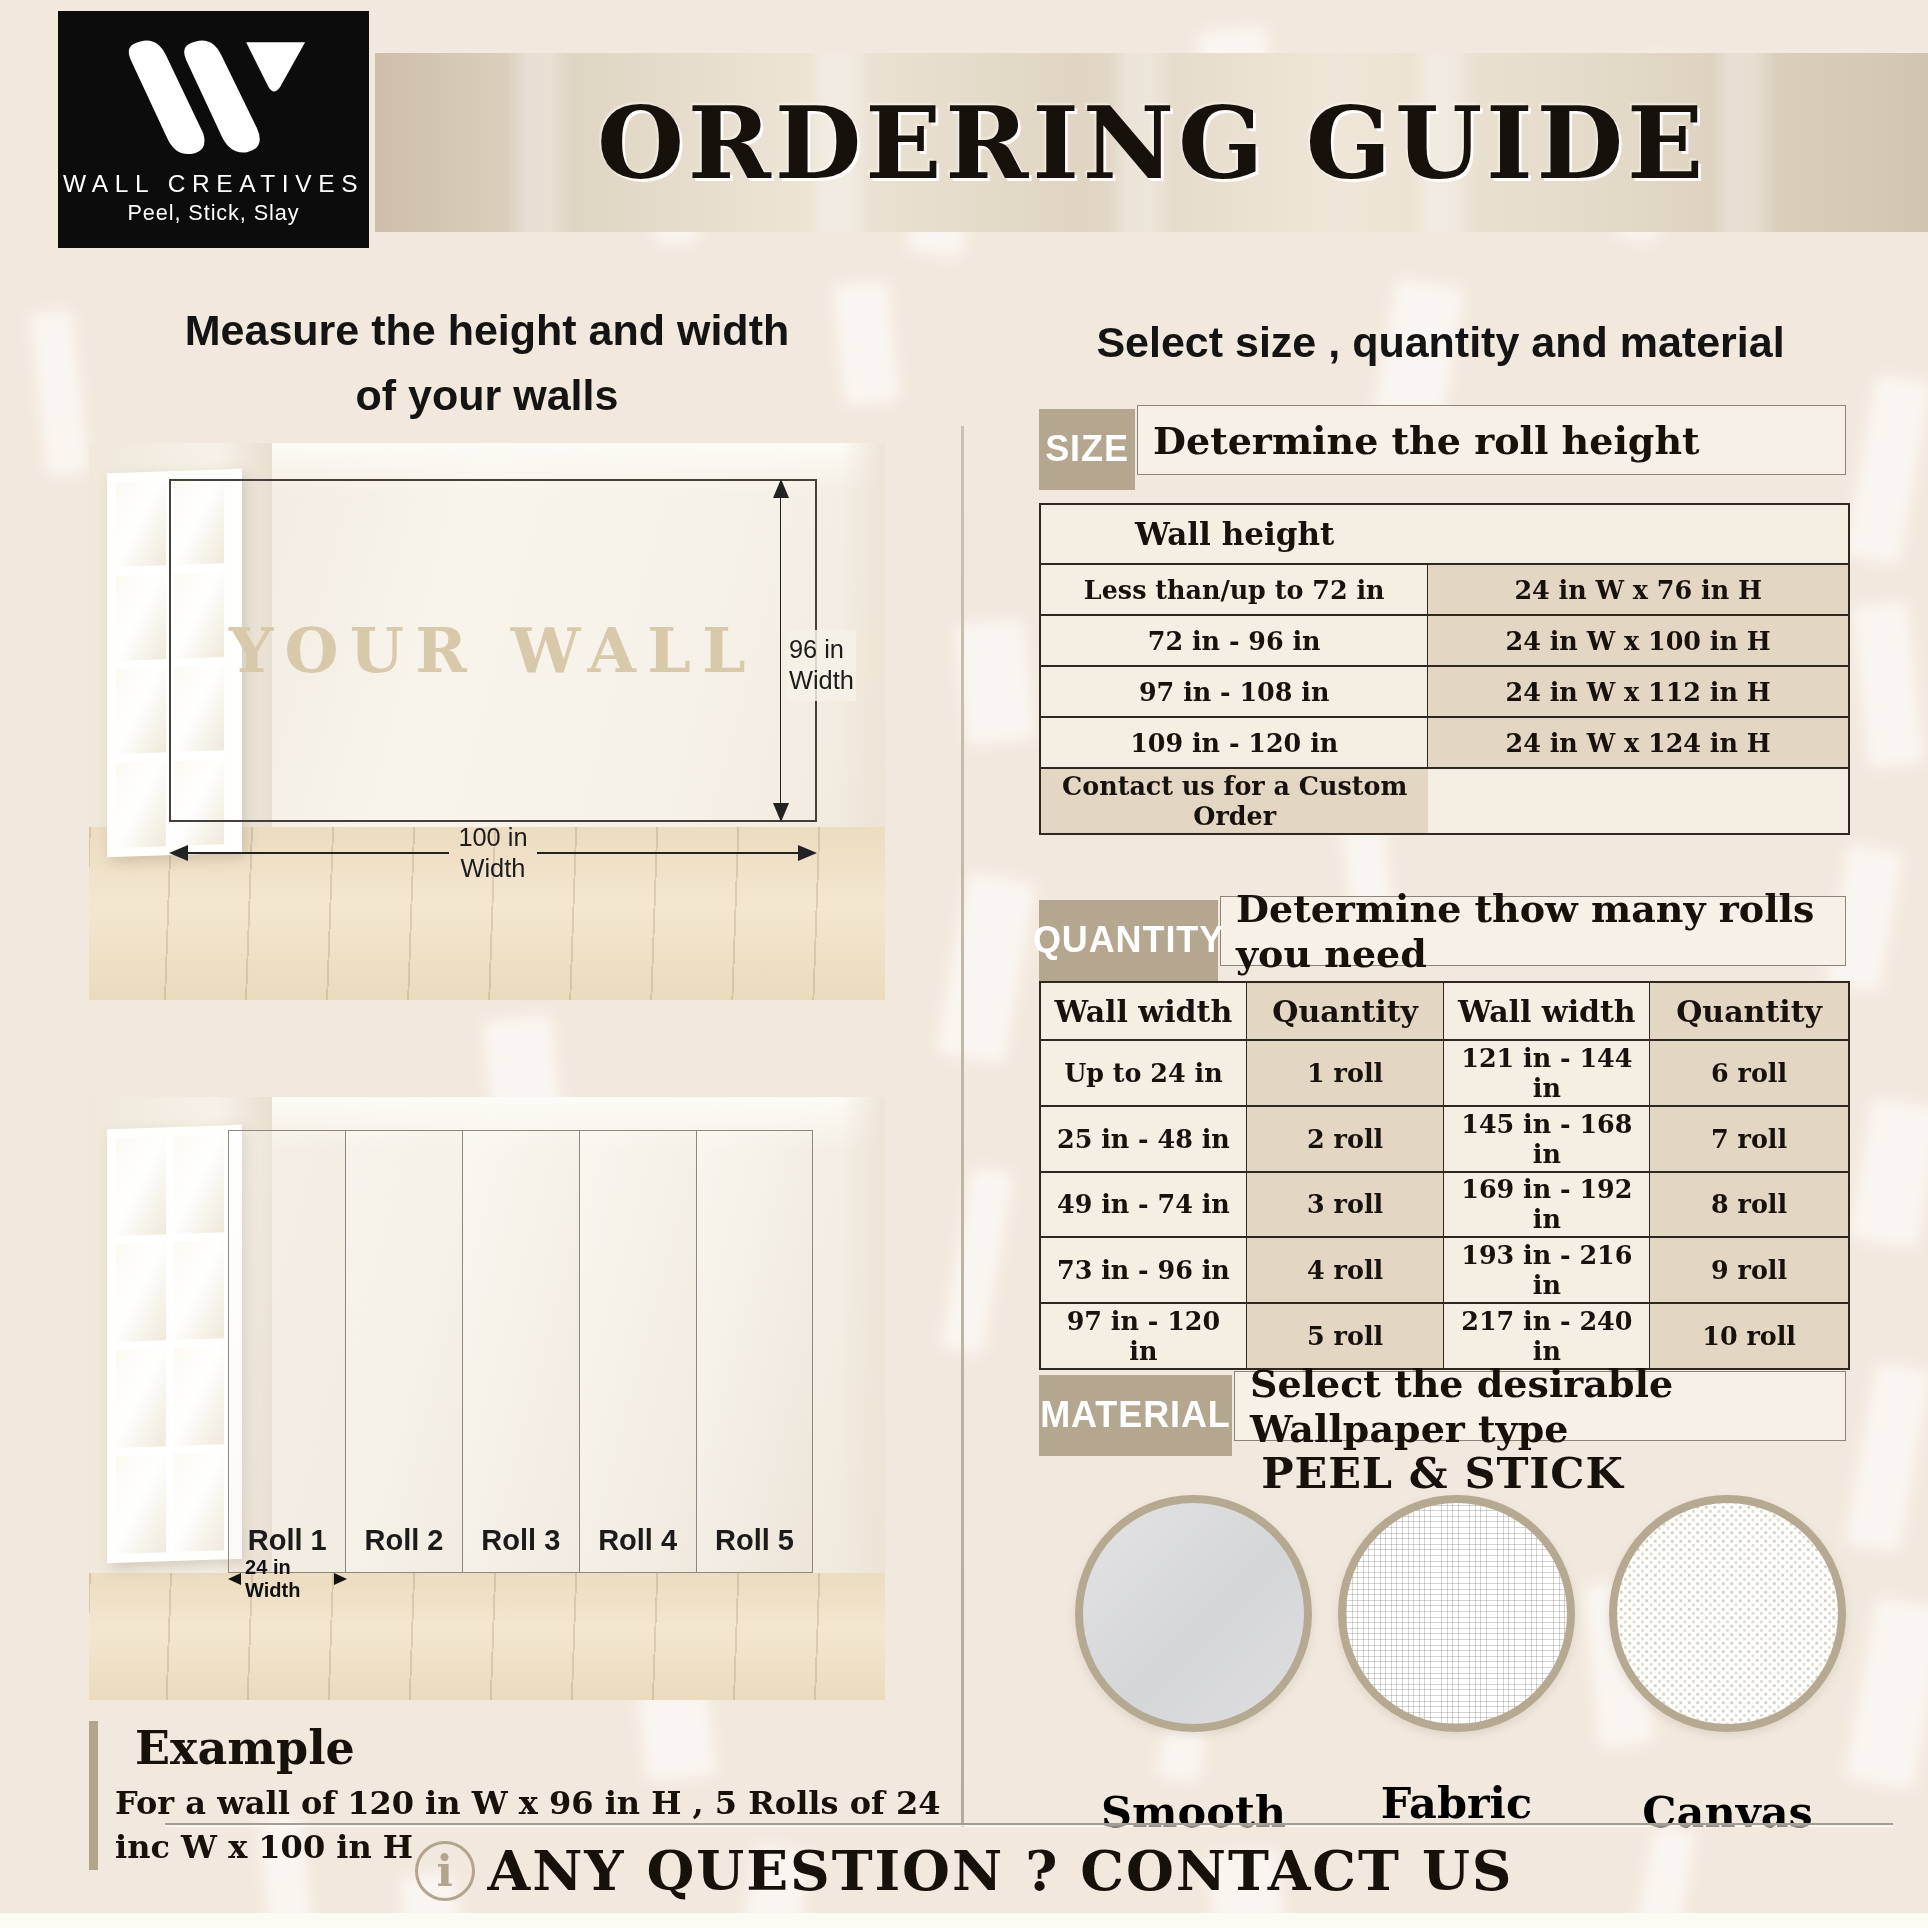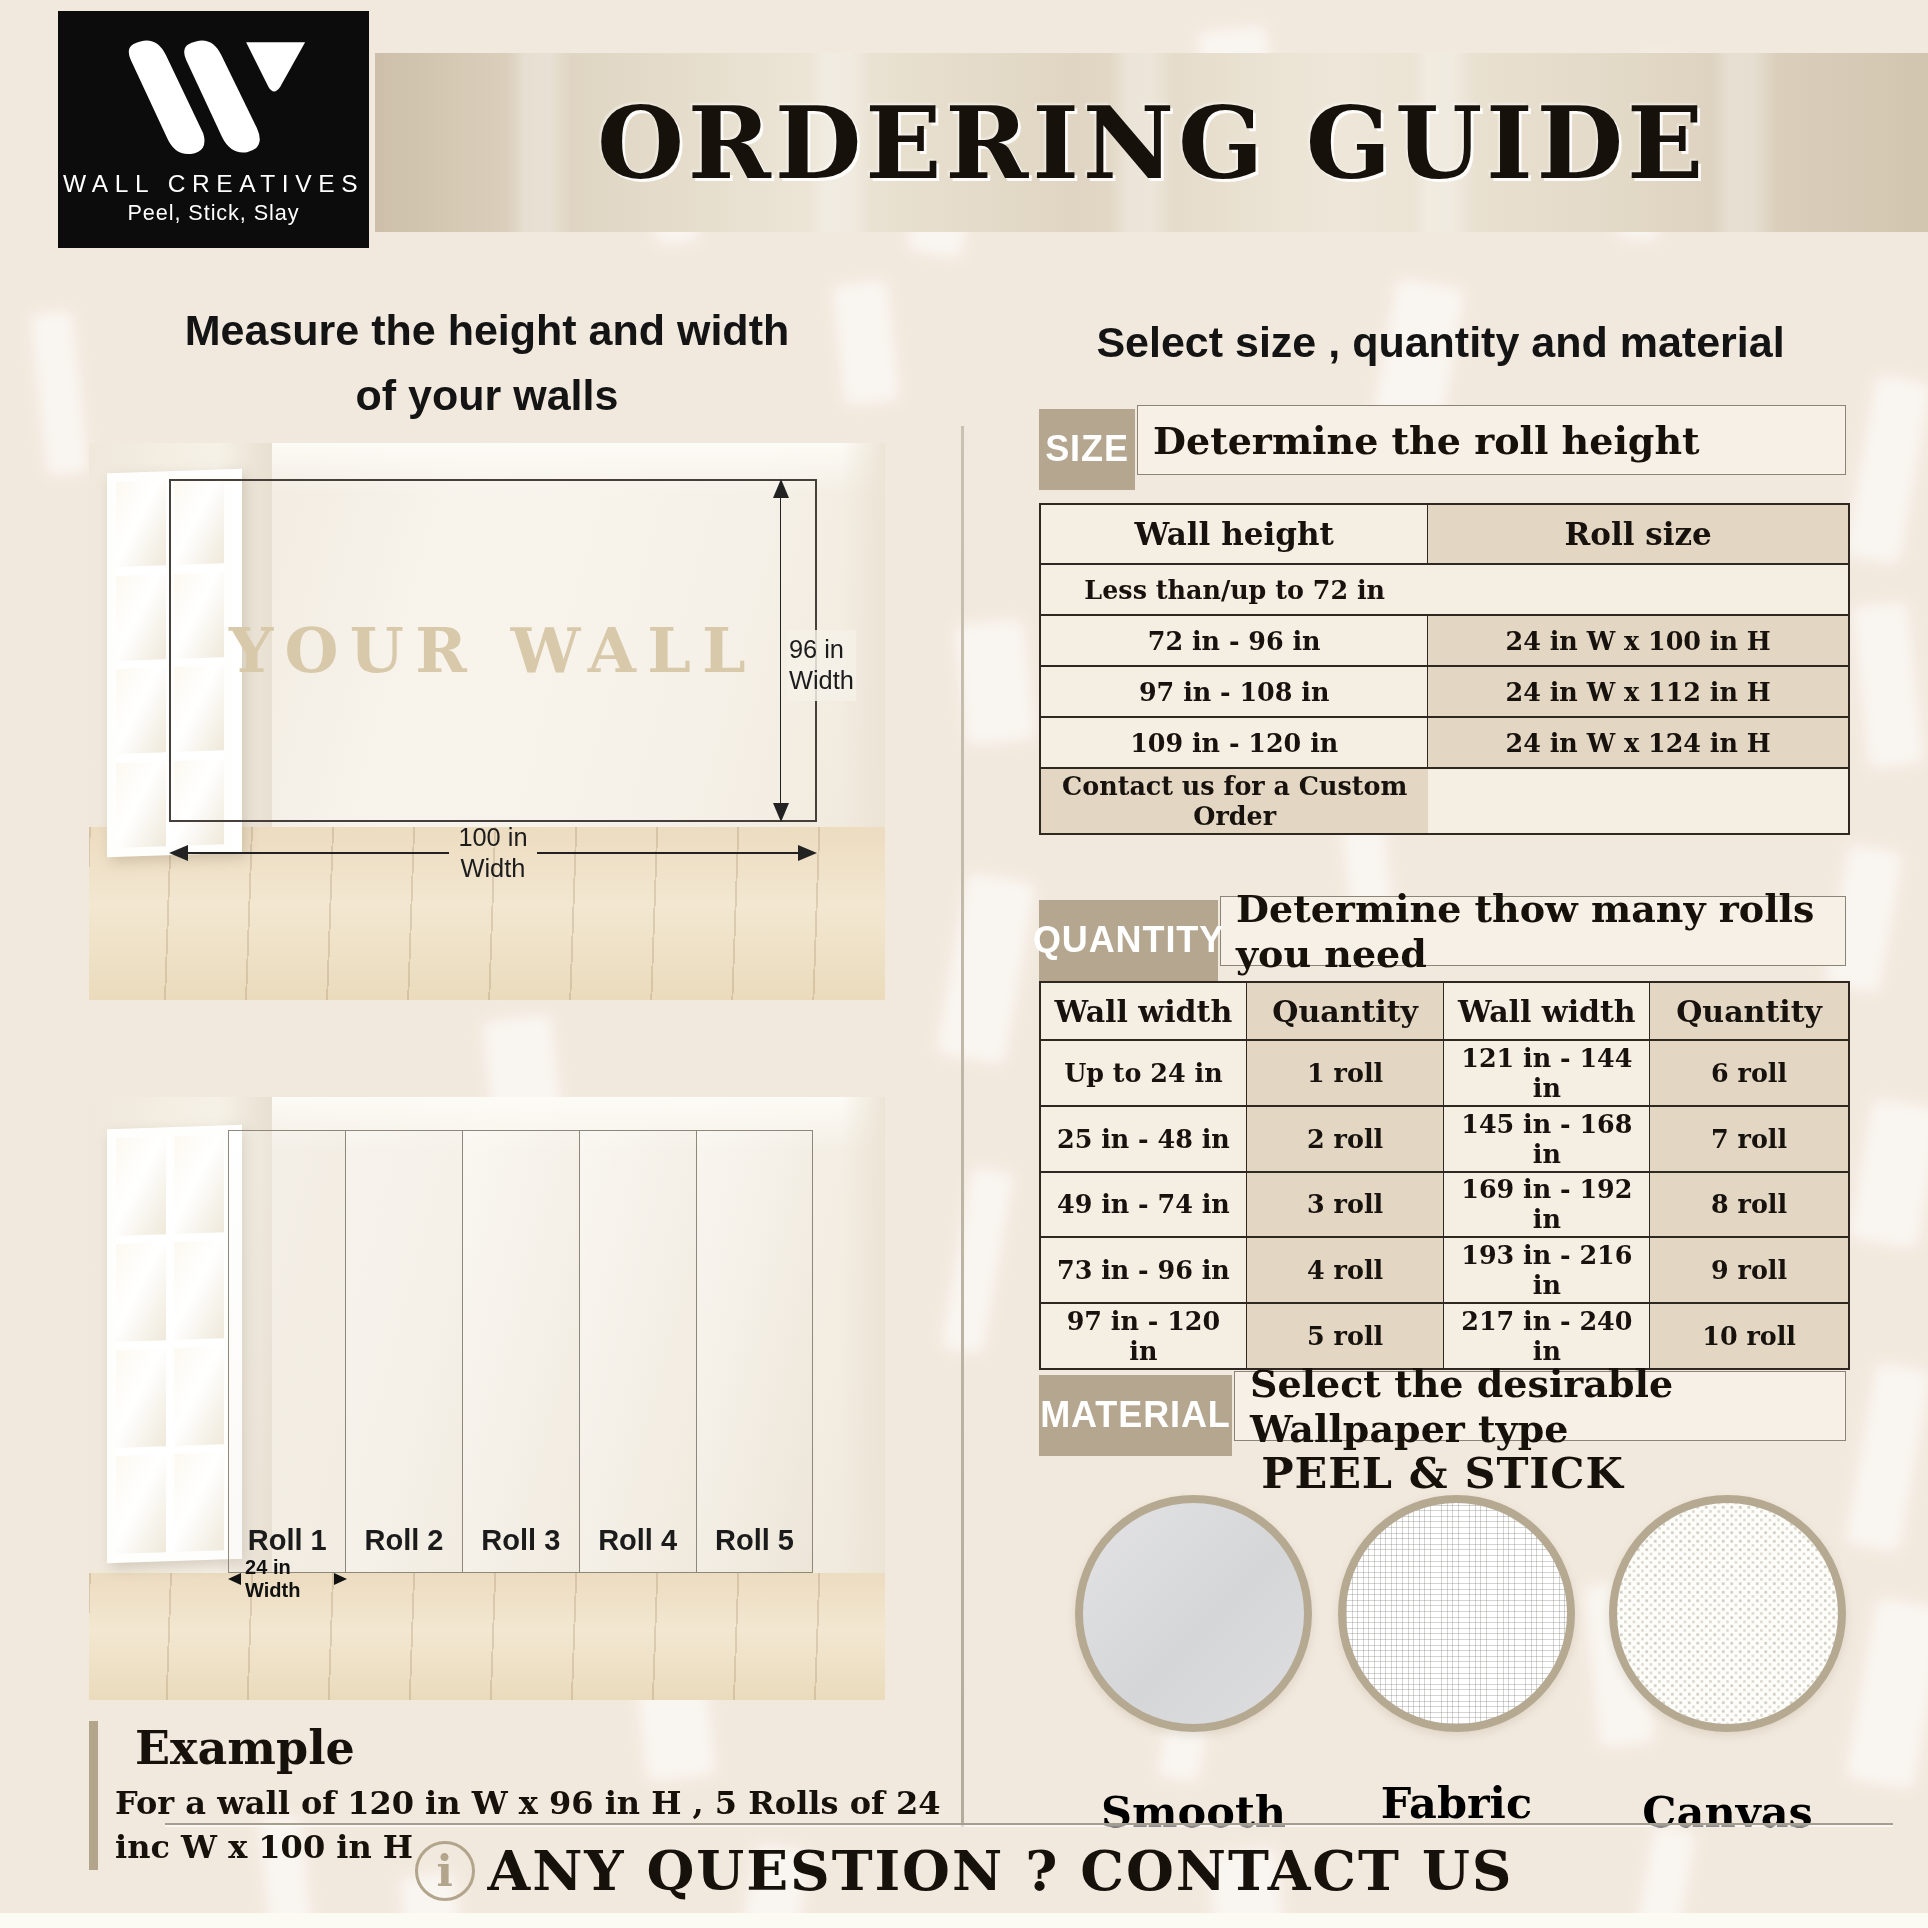--- a/index.html
+++ b/index.html
@@ -252,24 +252,24 @@
 
   <div class="right-heading">Select size , quantity and material</div>
 
   <div class="section-bar" style="left:1039px;top:405px;width:807px;">
     <div class="section-label" style="left:0;width:96px;">SIZE</div>
     <div class="section-title" style="left:98px;">Determine the roll height</div>
   </div>
   <div class="table size-table" style="left:1039px;top:503px;width:807px;">
       <div class="tr thead">
         <div class="th c0">Wall height</div>
-        <div class="th c1">Roll size</div>
       </div>
       <div class="tr">
         <div class="td c0">Less than/up to 72 in</div>
+        <div class="td c1">24 in W x 76 in H</div>
       </div>
       <div class="tr">
         <div class="td c0">72 in - 96 in</div>
         <div class="td c1">24 in W x 100 in H</div>
       </div>
       <div class="tr">
         <div class="td c0">97 in - 108 in</div>
         <div class="td c1">24 in W x 112 in H</div>
       </div>
       <div class="tr">

